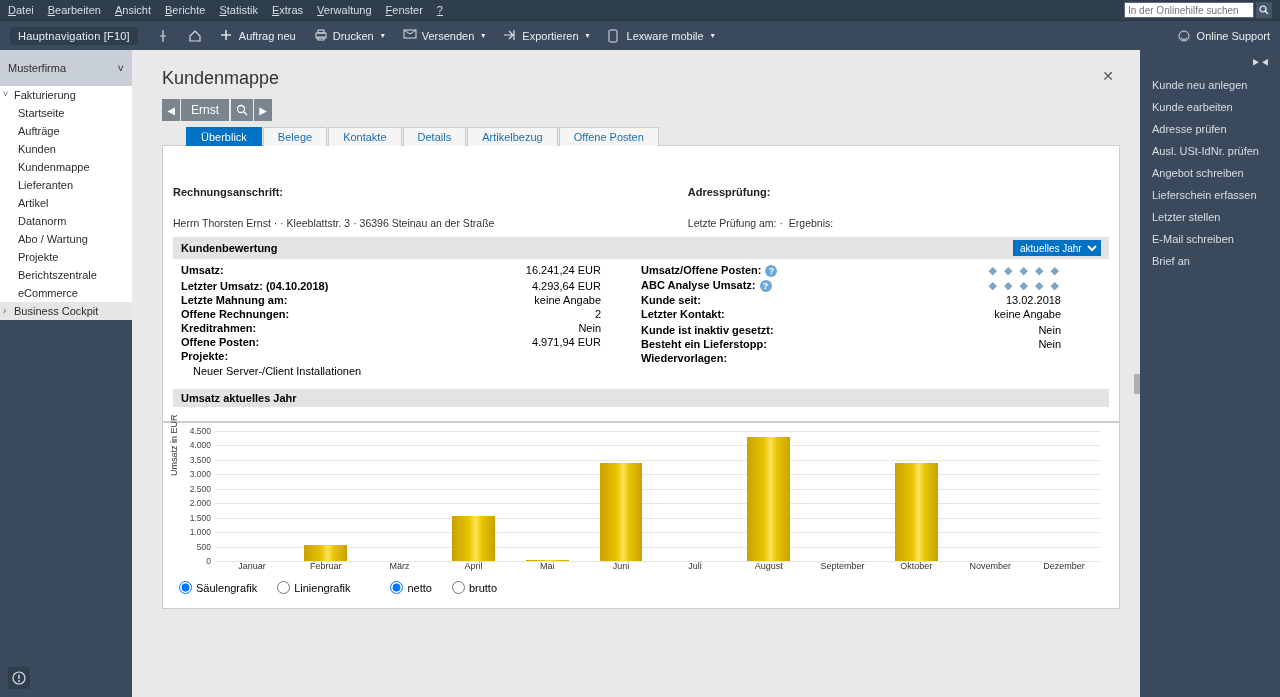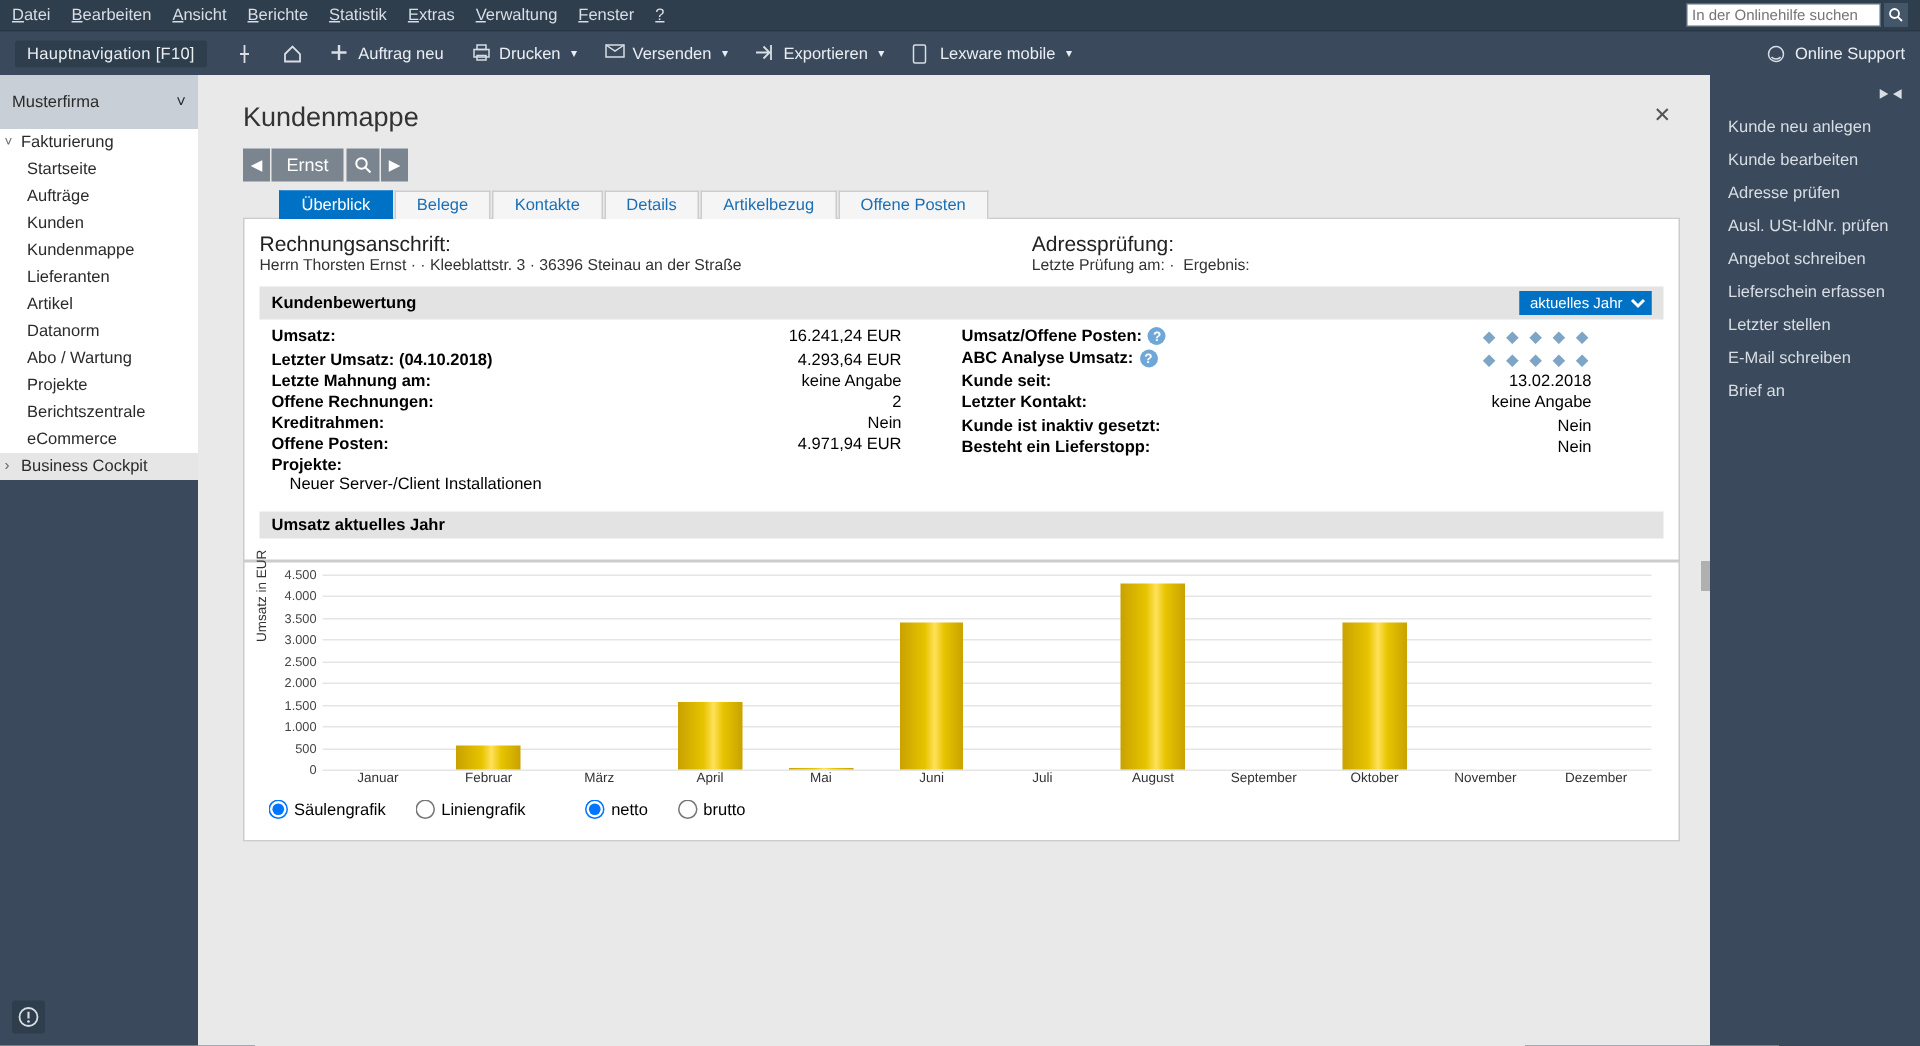--- a/index.html
+++ b/index.html
@@ -43,22 +43,22 @@
 .cust-nav .arrow { width: 18px; height: 22px; background: #7b858f; color: #fff; display: flex; align-items: center; justify-content: center; cursor: pointer; font-size: 10px; }
 .cust-nav .name { background: #7b858f; color: #fff; height: 22px; display: flex; align-items: center; padding: 0 10px; font-size: 12px; margin: 0 1px; }
 .cust-nav .search-ic { width: 22px; height: 22px; background: #7b858f; color: #fff; display: flex; align-items: center; justify-content: center; cursor: pointer; margin: 0 1px; }
 
 .tabs { display: flex; margin: 6px 0 0 24px; }
 .tab { padding: 3px 14px; font-size: 11px; color: #1a6fb5; border: 1px solid #ccc; border-bottom: none; background: #f5f5f5; margin-right: 1px; cursor: pointer; }
 .tab.active { background: #0072c6; color: #fff; border-color: #0072c6; }
 
 .panel { background: #fff; border: 1px solid #ccc; margin-top: -1px; padding: 8px 10px 14px 10px; }
 .panel-row { display: flex; justify-content: space-between; }
-.panel h4 { font-size: 14px; font-weight: normal; color: #222; }
-.addr { font-size: 10.5px; color: #333; margin-top: 1px; }
+.panel h4 { font-size: 11px; font-weight: bold; color: #222; margin-top: 32px; }
+.addr { font-size: 10.5px; color: #333; margin-top: 19px; }
 .addr-right { width: 45%; }
 
 .section-hdr { background: #e3e3e3; font-weight: bold; font-size: 11px; padding: 3px 8px; margin-top: 8px; display: flex; justify-content: space-between; align-items: center; }
 .year-sel { border: 1px solid #0072c6; background: #0072c6; color: #fff; font-size: 10px; padding: 0 2px; height: 16px; }
 
 .kv { display: flex; flex-wrap: wrap; padding: 4px 8px 0 8px; }
 .kv-col { width: 50%; }
 .kv-line { display: flex; justify-content: space-between; font-size: 11px; padding: 1px 40px 1px 0; }
 .kv-line .lbl { font-weight: bold; }
 .kv-line .val { text-align: left; }
@@ -323,20 +323,24 @@
               <span class="lbl"></span>
               <span class="val"></span>
             </div>
             <div class="kv-line">
               <span class="lbl">Kunde ist inaktiv gesetzt:</span>
               <span class="val">Nein</span>
             </div>
             <div class="kv-line">
               <span class="lbl">Besteht ein Lieferstopp:</span>
               <span class="val">Nein</span>
+            </div>
+            <div class="kv-line">
+              <span class="lbl">Wiedervorlagen:</span>
+              <span class="val"></span>
             </div>
           </div>
       </div>
       <div class="proj-txt">Neuer Server-/Client Installationen</div>
 
       <div class="section-hdr">
         <span>Umsatz aktuelles Jahr</span>
       </div>
     </div>
 
@@ -442,21 +446,21 @@
         </div>
       </div>
     </div>
     <div class="drag-handle"></div>
   </div>
 
   <div class="sidebar-right">
     <div class="pin">⯈⯇</div>
     <div id="right-actions">
         <div class="act">Kunde neu anlegen</div>
-        <div class="act">Kunde bearbeiten</div>
+        <div class="act">Kunde earbeiten</div>
         <div class="act">Adresse prüfen</div>
         <div class="act">Ausl. USt-IdNr. prüfen</div>
         <div class="act">Angebot schreiben</div>
         <div class="act">Lieferschein erfassen</div>
         <div class="act">Letzter stellen</div>
         <div class="act">E-Mail schreiben</div>
         <div class="act">Brief an</div>
       </div>
   </div>
 </div>

